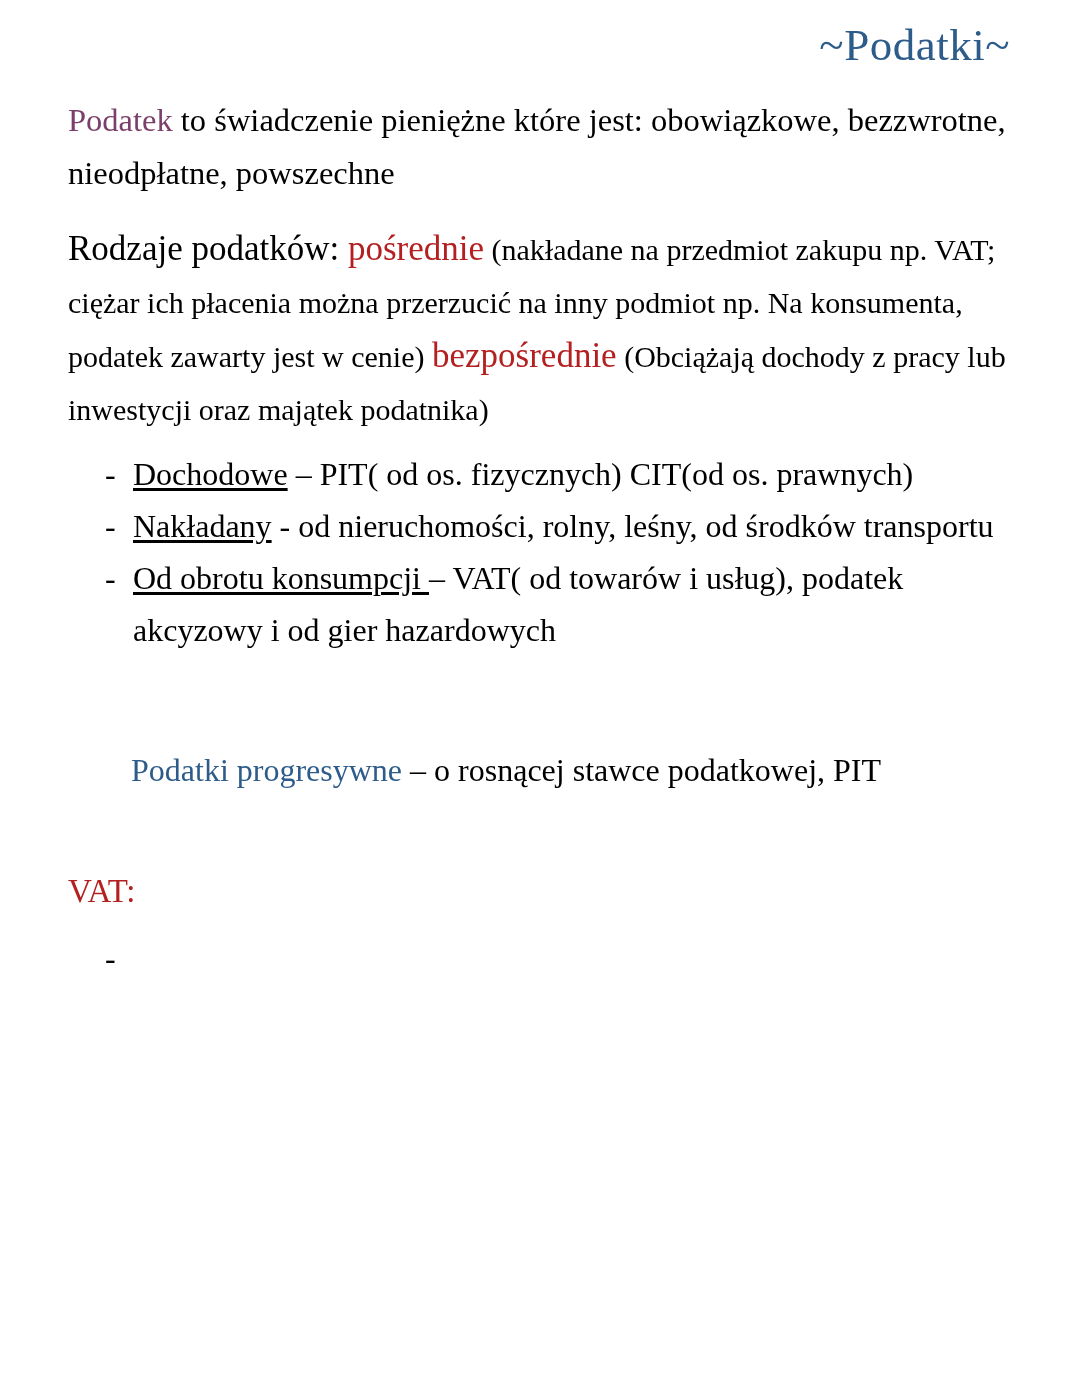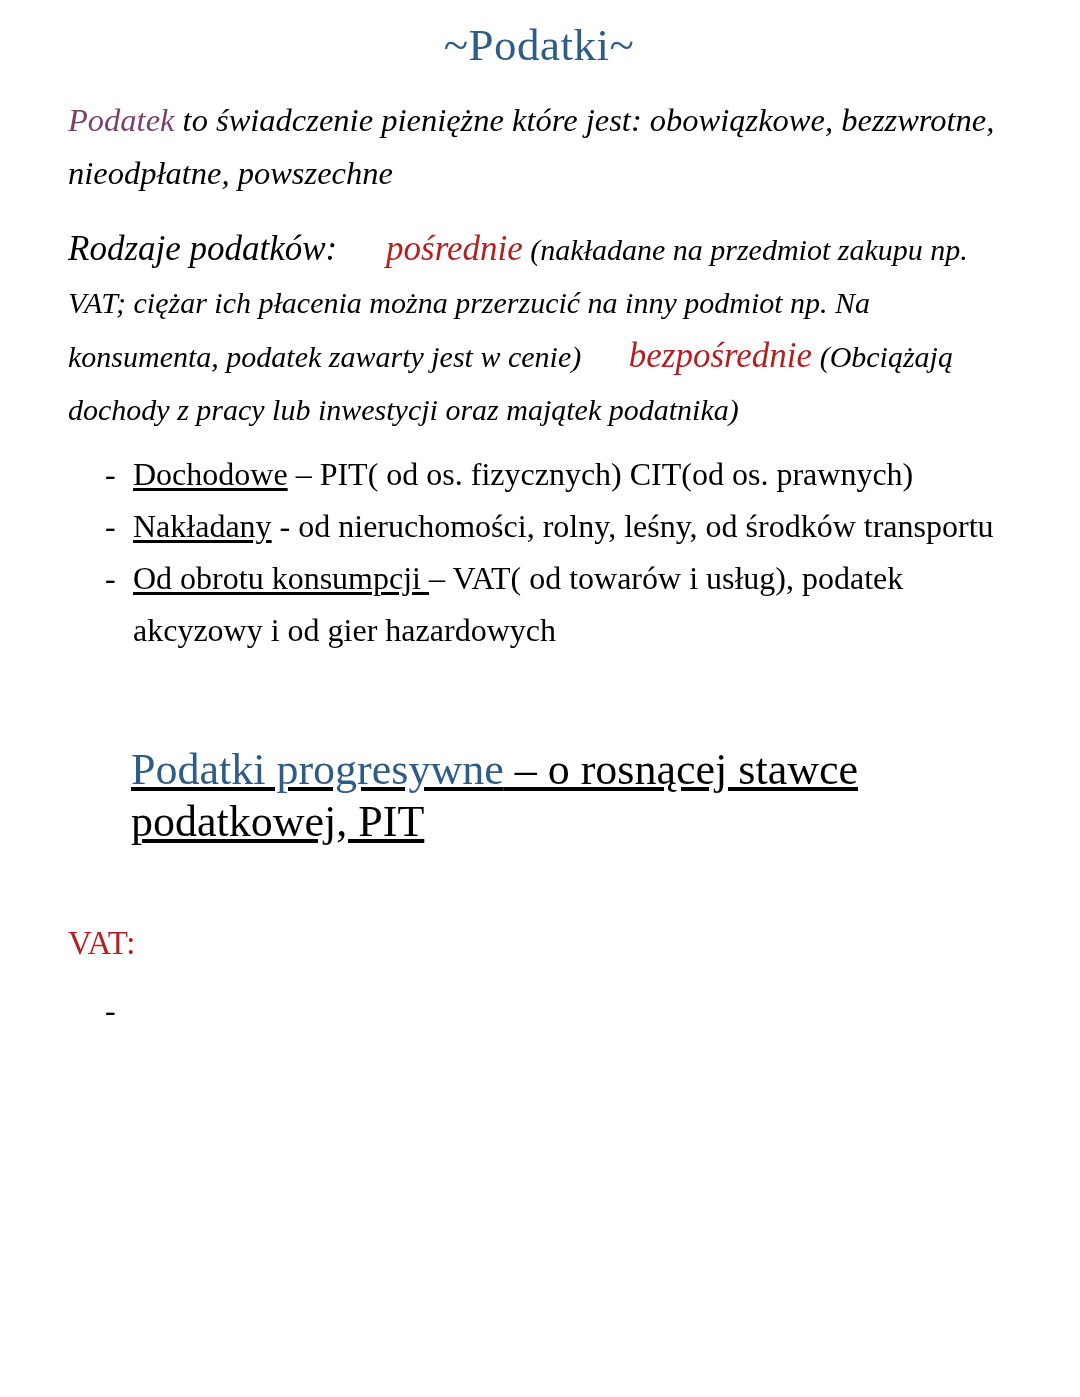--- a/index.html
+++ b/index.html
@@ -19,44 +19,43 @@
   .page {
     position: relative;
     width: 1080px;
     height: 1397px;
     box-sizing: border-box;
     padding: 0 70px 0 68px;
   }
 
   
   .doc-title {
-    text-align: center;
+    text-align: right;
     color: #2E5C8A;
     font-size: 45px;
     font-weight: normal;
     line-height: 1.0;
     margin: 0;
     padding-top: 23px;
     letter-spacing: 0.5px;
   }
 
   
   .para {
     font-size: 32.5px;
     line-height: 53px;
     margin: 0;
     padding-top: 26px;
     text-align: left;
-    font-style: italic;
   }
 
   .para.tight { padding-top: 22px; }
 
   .kw-purple { color: #7B3F6B; }
-  .kw-red    { color: #B41F20; margin-left: 40px; }
+  .kw-red    { color: #B41F20; }
   .kw-blue   { color: #2E5C8A; }
 
   .big    { font-size: 35px; }
   .small  { font-size: 30px; }
 
   
   .section-head {
     font-size: 37px;
     line-height: 50px;
     margin: 0;
@@ -79,23 +78,22 @@
   .bullets li .dash {
     position: absolute;
     left: 37px;
     top: 0;
   }
   .underl { text-decoration: underline; text-underline-offset: 3px; }
 
   
   .indent-block {
     padding-left: 63px;
-    font-size: 44px;
+    font-size: 32px;
     line-height: 52px;
-    text-decoration: underline;
   }
   .gap-lg { height: 88px; }
   .gap-md { height: 72px; }
 
   
   .vat-head {
     font-size: 33px;
     line-height: 46px;
     color: #B41F20;
     margin: 0;

